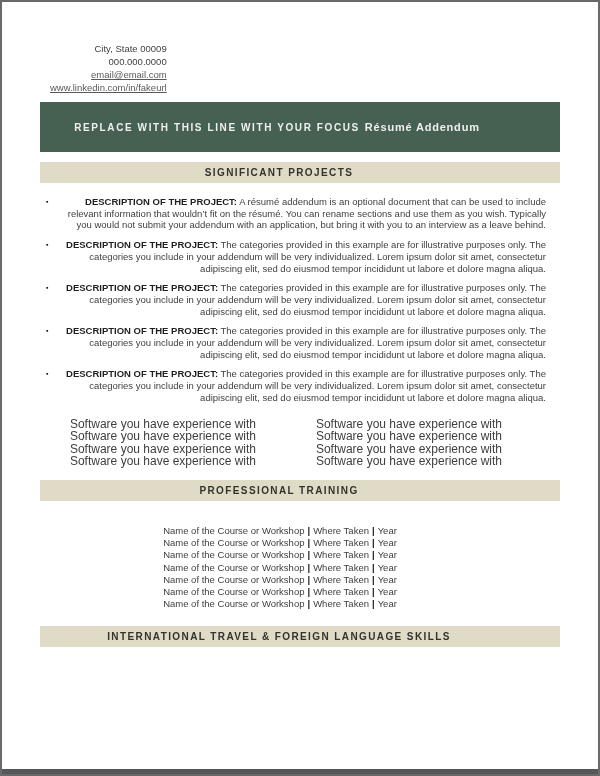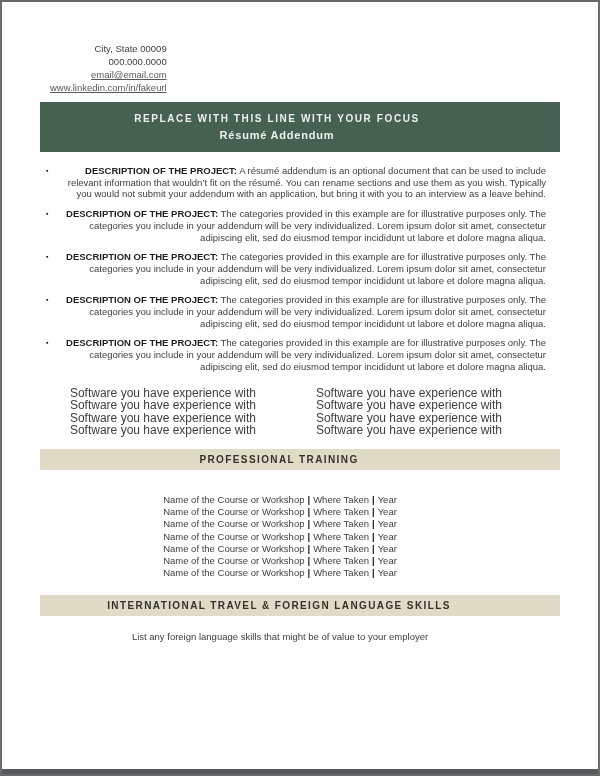--- a/index.html
+++ b/index.html
@@ -13,21 +13,21 @@
   .name {
     margin:14px 0 0 0; font-size:27px; font-weight:normal; letter-spacing:0.5px;
     color:#476252; white-space:nowrap;
   }
   .contact { text-align:right; font-size:9.5px; line-height:13px; color:#3f3f3f; margin-top:4px; }
   .contact .line { display:block; }
   .contact a { display:block; color:#595959; text-decoration:underline; cursor:pointer; }
   
   .banner {
     margin:8px 38px 0; height:50px; box-sizing:border-box; background:#466051; color:#eef0ec;
-    display:flex; flex-direction:column; align-items:center; justify-content:center; gap:5px;
+    display:flex; flex-direction:row; align-items:center; justify-content:center; gap:5px;
     padding-right:46px;
   }
   .banner .line1 { font-size:10px; font-weight:bold; letter-spacing:1.6px; }
   .banner .line2 { font-size:11px; font-weight:bold; letter-spacing:0.8px; }
   
   .bar {
     margin:10px 38px 0; height:21px; line-height:21px; box-sizing:border-box;
     background:#dfdbc7; text-align:center; padding-right:42px;
     font-size:10px; font-weight:bold; letter-spacing:1.4px; color:#33332b;
   }
@@ -64,20 +64,21 @@
       <a href="#">email@email.com</a>
       <a href="#">www.linkedin.com/in/fakeurl</a>
     </div>
   </div>
 
   <div class="banner">
     <div class="line1">REPLACE WITH THIS LINE WITH YOUR FOCUS</div>
     <div class="line2">Résumé Addendum</div>
   </div>
 
+  <div class="bar">SIGNIFICANT PROJECTS</div>
 
   <ul class="bullets">
     <li>
       <span class="bullet-marker">▪</span>
       <p style="margin:0"><b class="lead">DESCRIPTION OF THE PROJECT:</b> <span>A résumé addendum is an optional document that can be used to include relevant information that wouldn’t fit on the résumé. You can rename sections and use them as you wish. Typically you would not submit your addendum with an application, but bring it with you to an interview as a leave behind.</span></p>
     </li>
     <li>
       <span class="bullet-marker">▪</span>
       <p style="margin:0"><b class="lead">DESCRIPTION OF THE PROJECT:</b> <span>The categories provided in this example are for illustrative purposes only. The categories you include in your addendum will be very individualized. Lorem ipsum dolor sit amet, consectetur adipiscing elit, sed do eiusmod tempor incididunt ut labore et dolore magna aliqua.</span></p>
     </li>
@@ -119,17 +120,16 @@
     <div><span>Name of the Course or Workshop</span><span class="sep">|</span><span>Where Taken</span><span class="sep">|</span><span>Year</span></div>
     <div><span>Name of the Course or Workshop</span><span class="sep">|</span><span>Where Taken</span><span class="sep">|</span><span>Year</span></div>
     <div><span>Name of the Course or Workshop</span><span class="sep">|</span><span>Where Taken</span><span class="sep">|</span><span>Year</span></div>
     <div><span>Name of the Course or Workshop</span><span class="sep">|</span><span>Where Taken</span><span class="sep">|</span><span>Year</span></div>
     <div><span>Name of the Course or Workshop</span><span class="sep">|</span><span>Where Taken</span><span class="sep">|</span><span>Year</span></div>
   </div>
 
   <div class="bar travel-bar">INTERNATIONAL TRAVEL &amp; FOREIGN LANGUAGE SKILLS</div>
 
   <div class="travel-lines">
-    <div>List any foreign language skills that might be of value to your employer</div>
   </div>
 
   <div class="footer-bar"></div>
 </div>
 
 </body></html>

